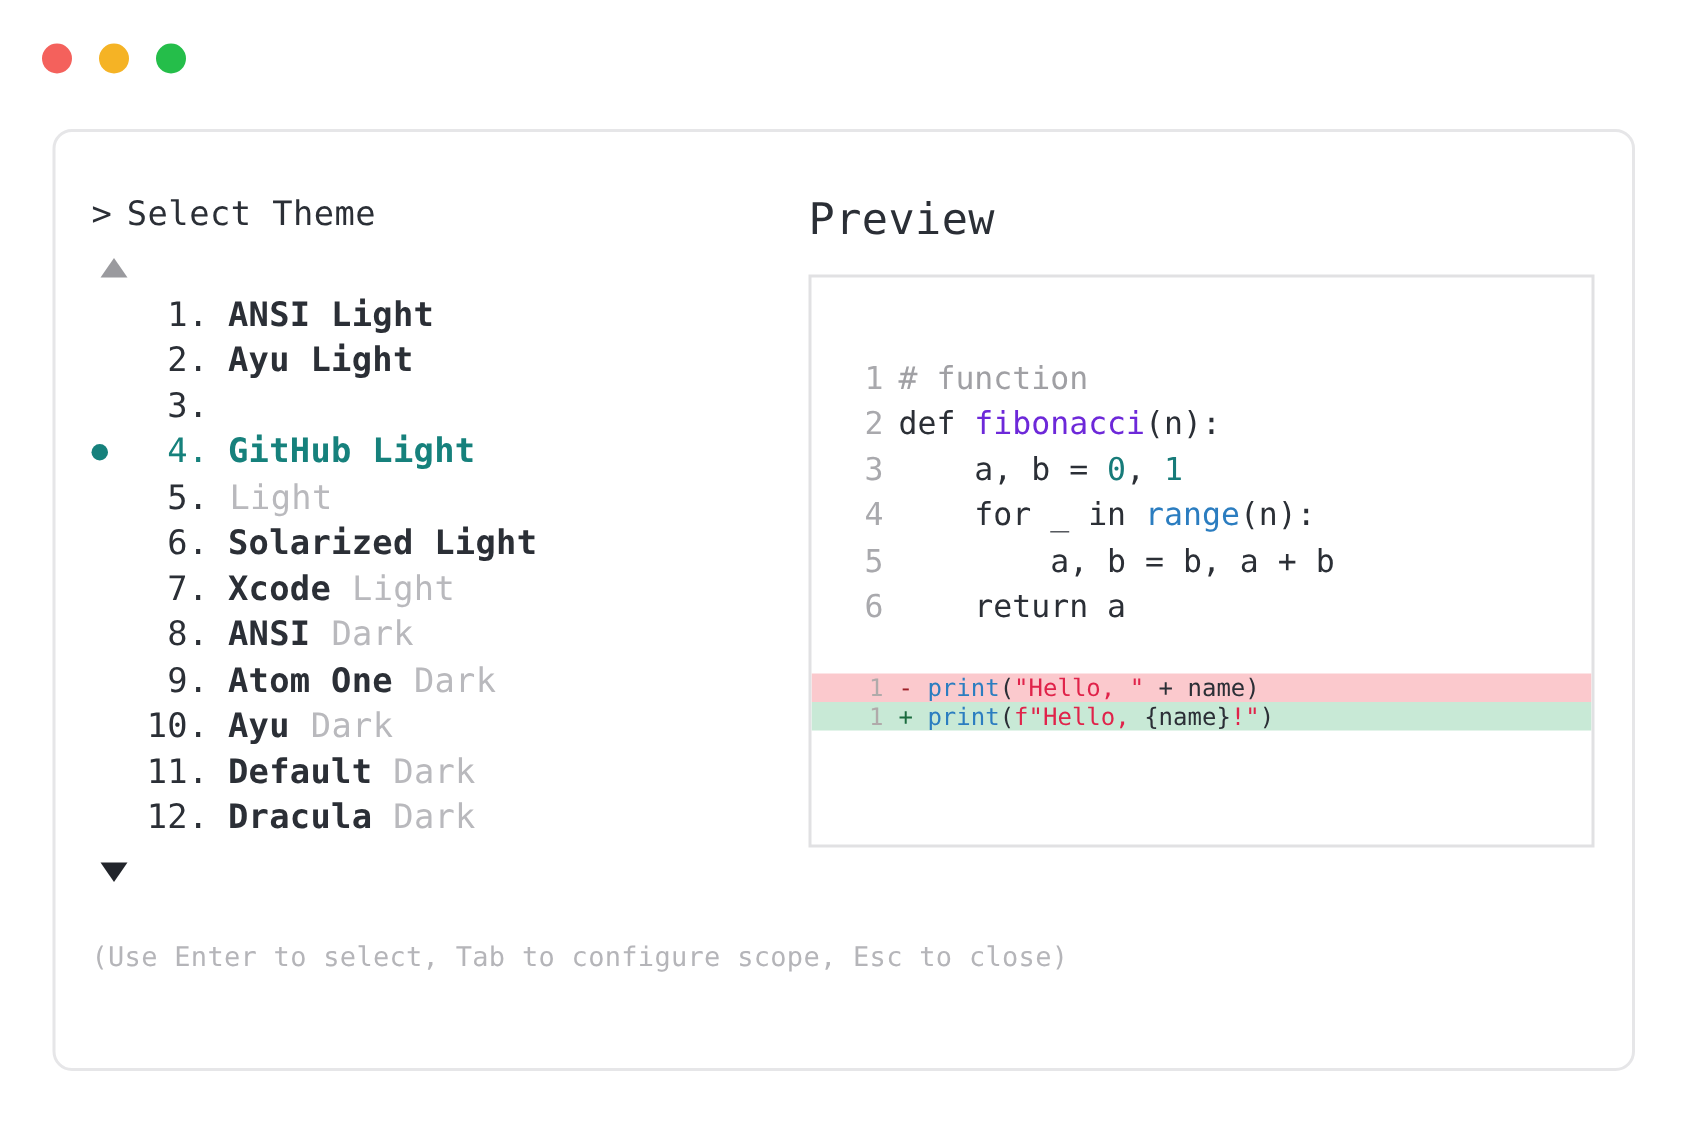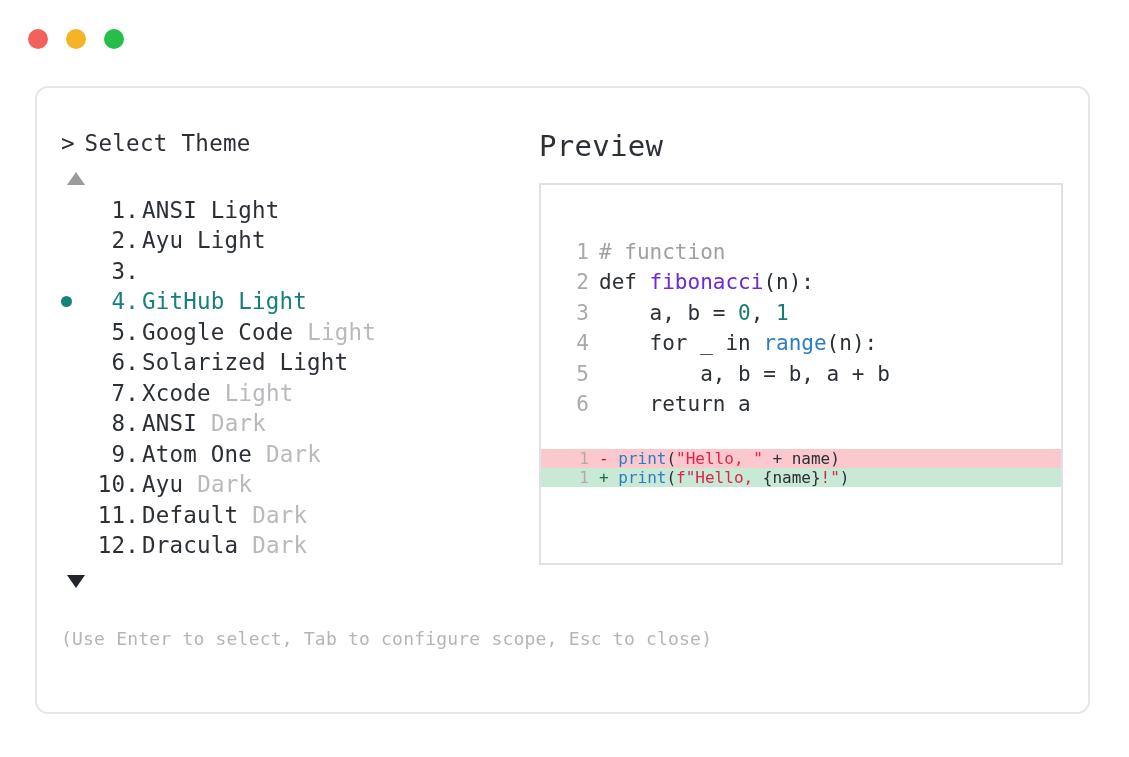--- a/index.html
+++ b/index.html
@@ -121,22 +121,23 @@
     display: block;
   }
   .item-index {
     width: 48px;
     flex: 0 0 48px;
     text-align: right;
     color: #2b2f36;
   }
   .item-index::after { content: "."; }
   .item-name {
-    margin-left: 3px;
-    color: #2b2f36;
+    margin-left: 13px;
+    color: #2b2f36;
+    font-weight: bold;
   }
   .item-variant {
     margin-left: 0.62em;
     color: #b9b9bd;
   }
   .theme-item.is-selected .item-index,
   .theme-item.is-selected .item-name,
   .theme-item.is-selected .item-variant {
     color: #16817c;
   }
@@ -232,21 +233,21 @@
         <span id="prompt-label">Select Theme</span>
       </div>
 
       <div id="scroll-up-arrow" class="scroll-arrow"></div>
 
       <ul id="theme-list">
           <li class="theme-item"><span class="bullet-cell"></span><span class="item-index">1</span><span class="item-name">ANSI Light</span></li>
           <li class="theme-item"><span class="bullet-cell"></span><span class="item-index">2</span><span class="item-name">Ayu Light</span></li>
           <li class="theme-item"><span class="bullet-cell"></span><span class="item-index">3</span></li>
           <li class="theme-item is-selected"><span class="bullet-cell"><span class="bullet" style="background: rgb(22, 129, 124);"></span></span><span class="item-index">4</span><span class="item-name">GitHub Light</span></li>
-          <li class="theme-item"><span class="bullet-cell"></span><span class="item-index">5</span><span class="item-name">Google Code</span><span class="item-variant">Light</span></li>
+          <li class="theme-item"><span class="bullet-cell"></span><span class="item-index">5</span><span class="item-variant">Light</span></li>
           <li class="theme-item"><span class="bullet-cell"></span><span class="item-index">6</span><span class="item-name">Solarized Light</span></li>
           <li class="theme-item"><span class="bullet-cell"></span><span class="item-index">7</span><span class="item-name">Xcode</span><span class="item-variant">Light</span></li>
           <li class="theme-item"><span class="bullet-cell"></span><span class="item-index">8</span><span class="item-name">ANSI</span><span class="item-variant">Dark</span></li>
           <li class="theme-item"><span class="bullet-cell"></span><span class="item-index">9</span><span class="item-name">Atom One</span><span class="item-variant">Dark</span></li>
           <li class="theme-item"><span class="bullet-cell"></span><span class="item-index">10</span><span class="item-name">Ayu</span><span class="item-variant">Dark</span></li>
           <li class="theme-item"><span class="bullet-cell"></span><span class="item-index">11</span><span class="item-name">Default</span><span class="item-variant">Dark</span></li>
           <li class="theme-item"><span class="bullet-cell"></span><span class="item-index">12</span><span class="item-name">Dracula</span><span class="item-variant">Dark</span></li>
         </ul>
 
       <div id="scroll-down-arrow" class="scroll-arrow"></div>

